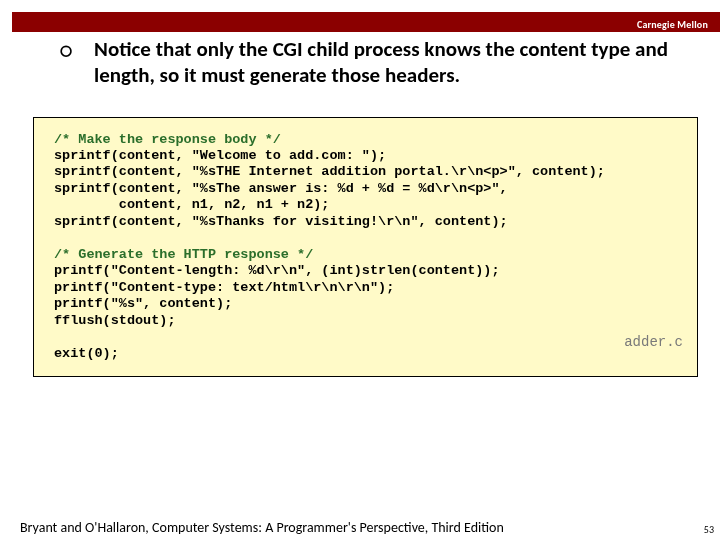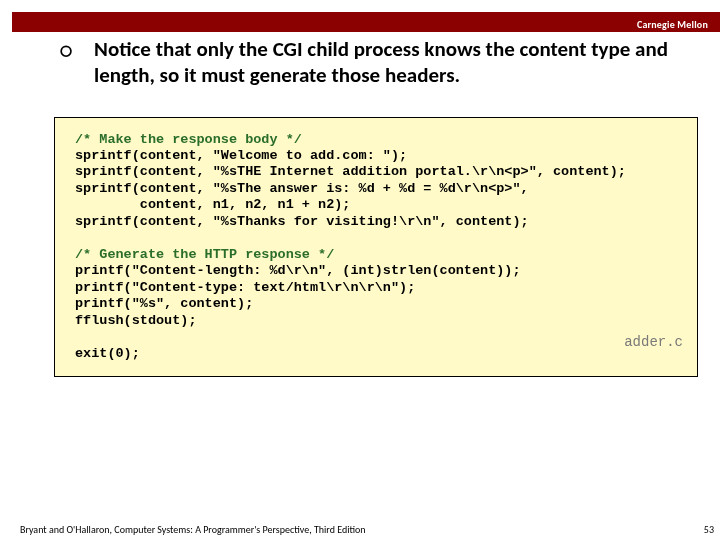--- a/index.html
+++ b/index.html
@@ -4,25 +4,25 @@
 <style>
   * { box-sizing: border-box; margin: 0; padding: 4px; }
   html, body { width: 720px; height: 540px; font-family: Calibri, Arial, sans-serif; background: #fff; }
   .slide { width: 720px; height: 540px; position: relative; background: #fff; }
   .topbar { width: 100%; height: 20px; background: #8b0000; position: relative; }
   .org { position: absolute; right: 12px; top: 2px; color: #fff; font-weight: bold; font-size: 10px; letter-spacing: 0.2px; }
   .title { color: #1d2c6a; font-weight: bold; font-size: 28px; padding: 16px 0 10px 26px; }
   .bullet-row { display: flex; align-items: flex-start; padding: 0 20px 10px 44px; }
   .bullet { font-size: 22px; line-height: 1; color: #000; margin-right: 14px; margin-top: 4px; flex: 0 0 auto; }
   .bullet-text { font-size: 21px; font-weight: bold; color: #000; line-height: 1.25; }
-  .codebox { margin: 14px 26px 0 42px; border: 1.5px solid #000; background: #fffac8; padding: 10px 12px 10px 12px; position: relative; }
+  .codebox { margin: 14px 26px 0 21px; border: 1.5px solid #000; background: #fffac8; padding: 10px 12px 10px 12px; position: relative; }
   .codebox pre { font-family: "Courier New", monospace; font-size: 13.5px; font-weight: bold; line-height: 1.22; white-space: pre; color: #000; }
   .comment { color: #2b6e2b; }
   .filelabel { position: absolute; right: 10px; bottom: 22px; font-family: "Courier New", monospace; font-size: 14px; color: #7a7a7a; font-weight: normal; }
-  .footer-left { position: absolute; left: 8px; bottom: 8px; font-size: 10px; color: #000; }
+  .footer-left { position: absolute; left: 8px; bottom: 8px; font-size: 14px; color: #000; }
   .footer-right { position: absolute; right: 10px; bottom: 8px; font-size: 10px; color: #000; }
 </style>
 </head>
 <body>
 
 <div class="slide">
 
   <div class="topbar">
     <span class="org">Carnegie Mellon</span>
   </div>

